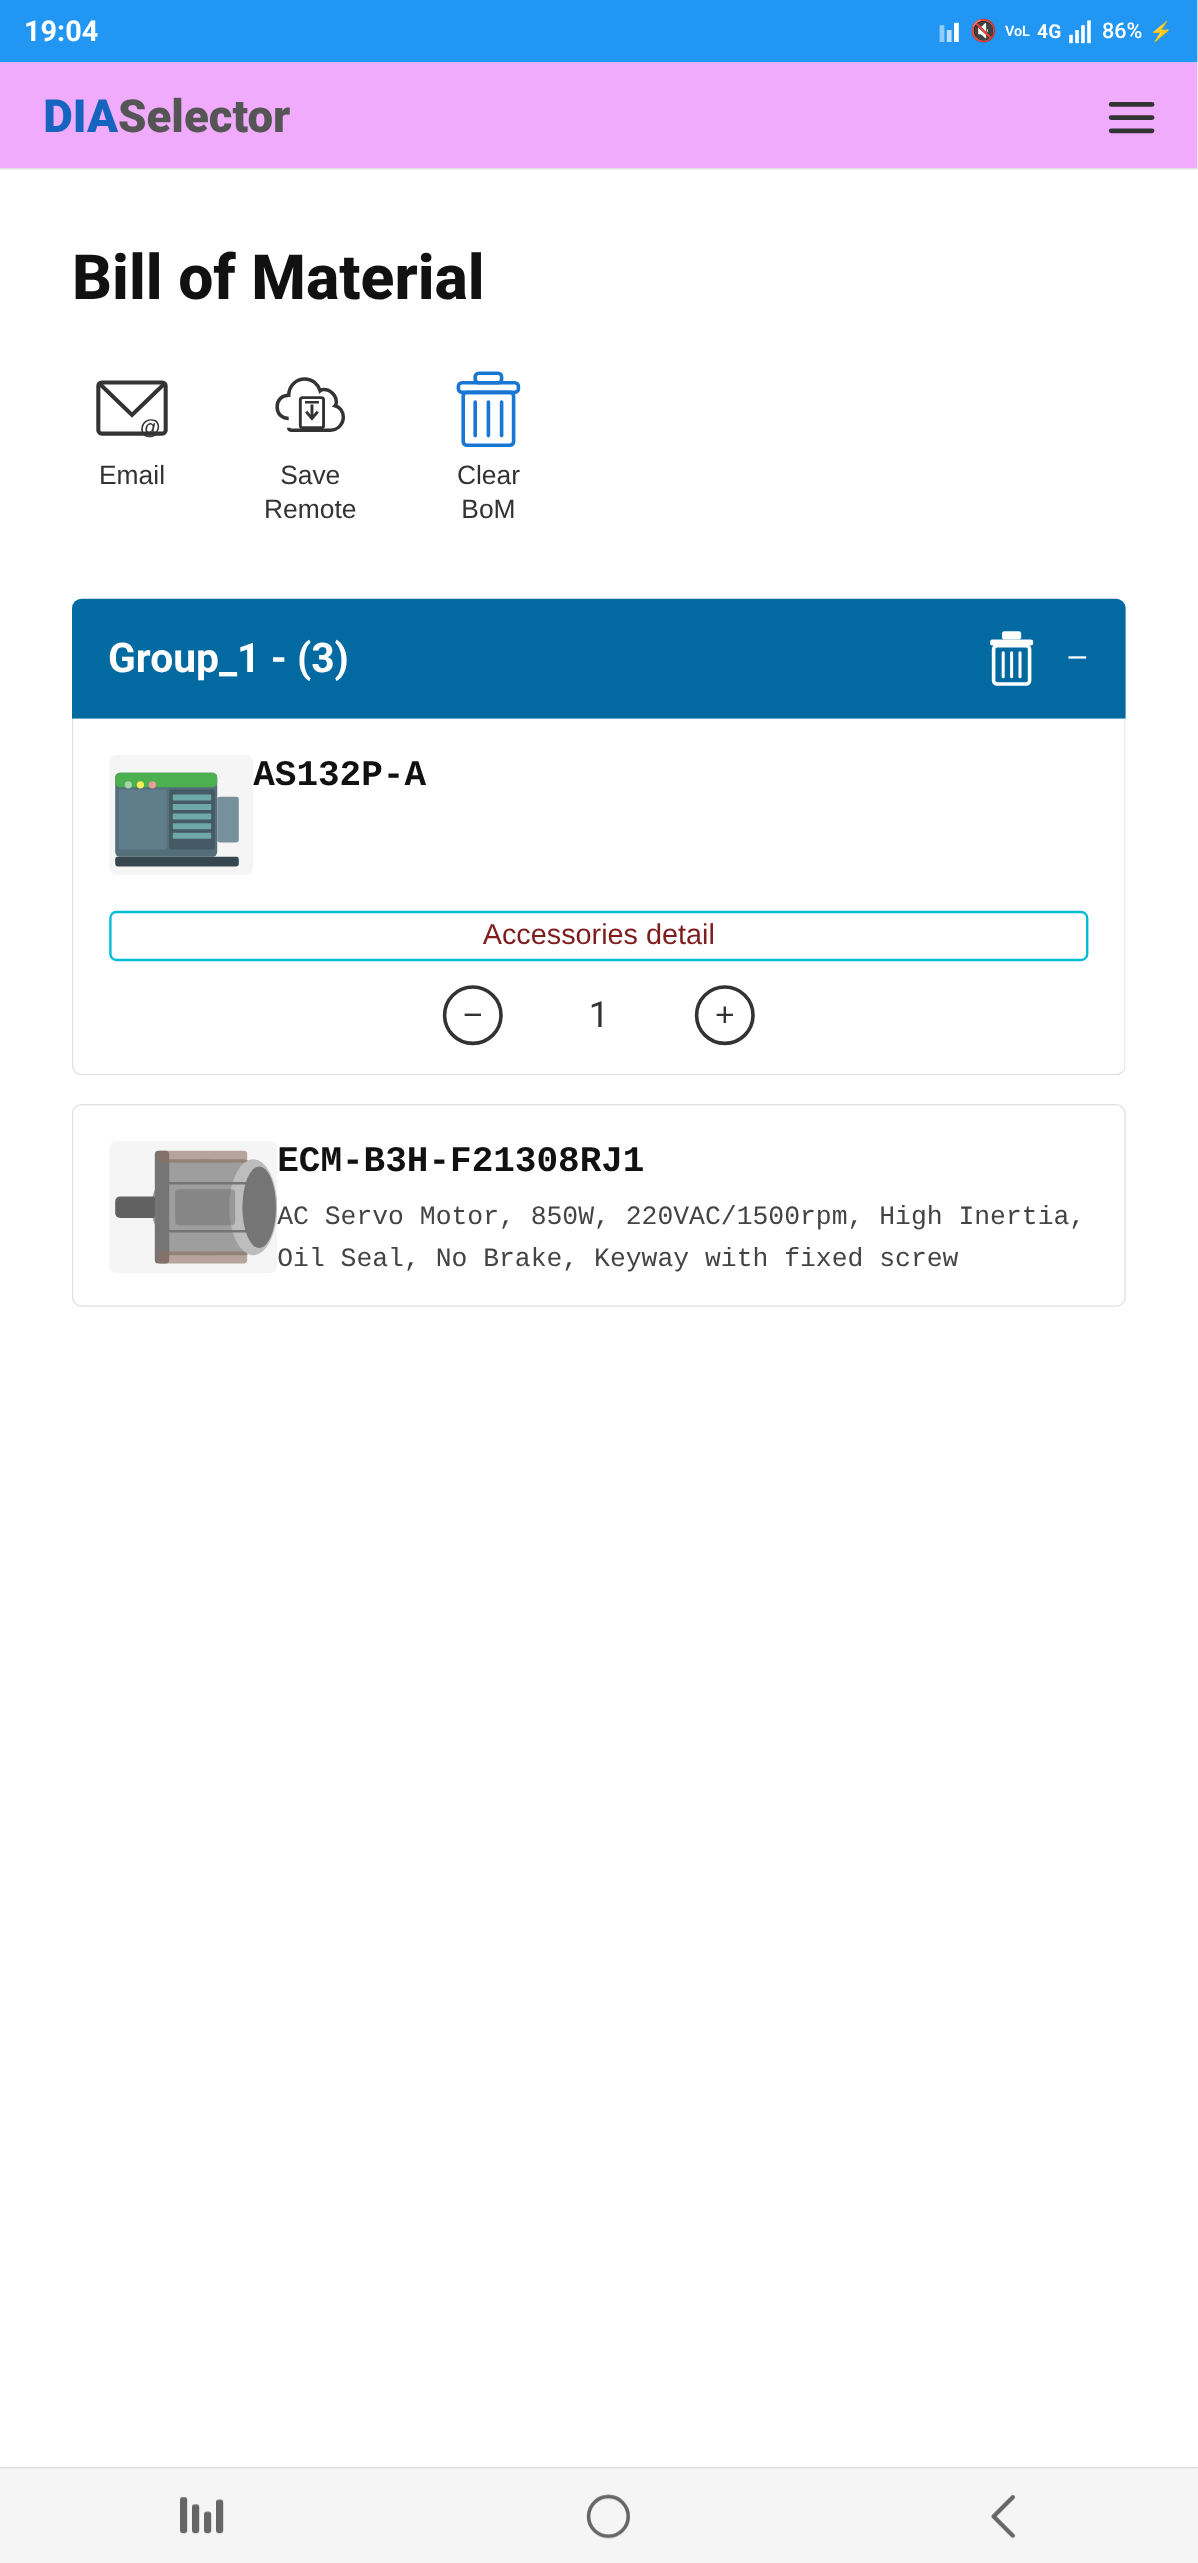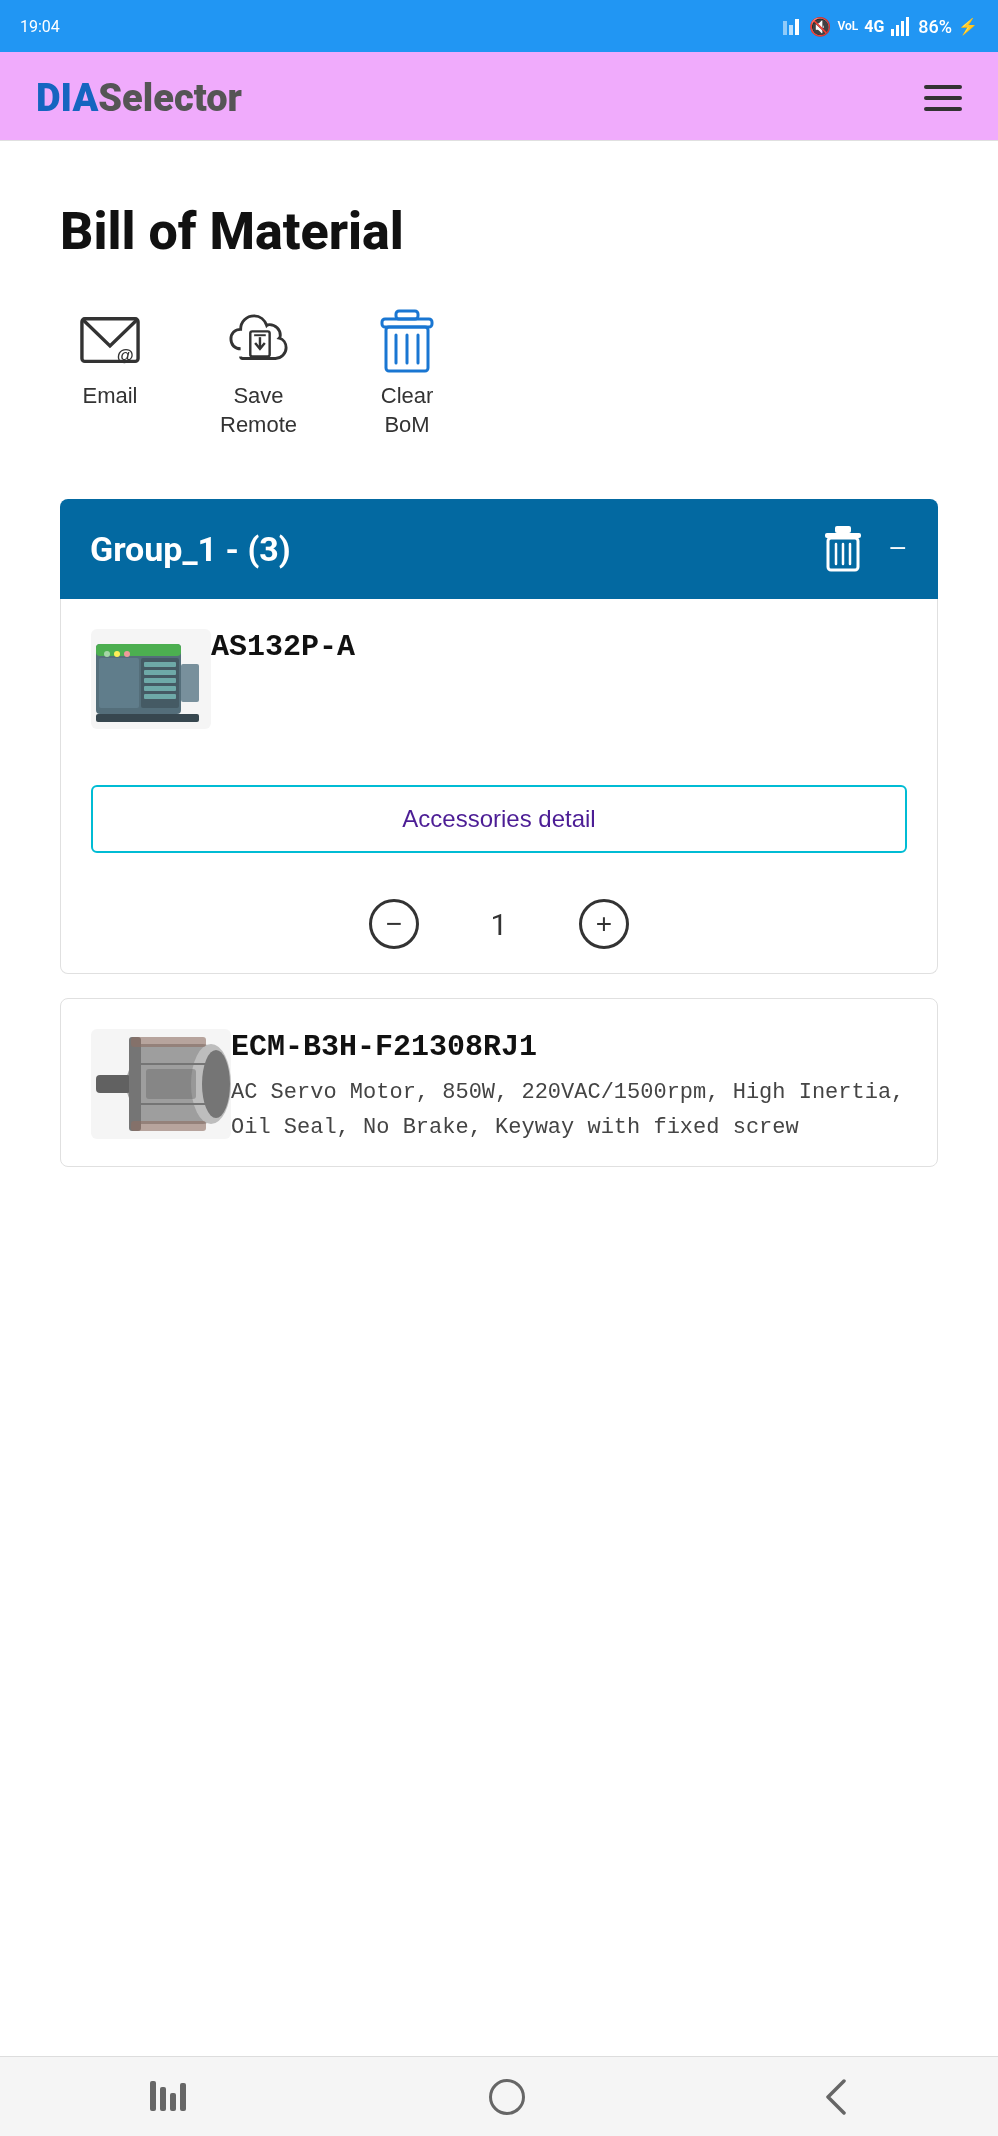--- a/index.html
+++ b/index.html
@@ -17,22 +17,22 @@
     .status-bar {
       background: #2196F3;
       color: white;
       display: flex;
       justify-content: space-between;
       align-items: center;
       padding: 8px 20px;
       height: 52px;
     }
     .status-time {
-      font-size: 16px;
-      font-weight: 400;
+      font-size: 24px;
+      font-weight: 700;
     }
     .status-icons {
       display: flex;
       align-items: center;
       gap: 6px;
       font-size: 16px;
     }
     .battery-text {
       font-size: 18px;
       font-weight: 500;
@@ -195,26 +195,26 @@
     .product-desc {
       font-size: 22px;
       color: #444;
       line-height: 1.6;
     }
 
     
     .accessories-btn {
       display: block;
       width: calc(100% - 60px);
-      margin: 36px 30px;
-      padding: 18px;
+      margin: 10px 30px;
+      padding: 5px;
       border: 2px solid #00BCD4;
       border-radius: 6px;
       background: white;
-      color: #4c1d95;
+      color: #7f1d1d;
       font-size: 24px;
       text-align: center;
       cursor: pointer;
     }
 
     
     .qty-row {
       display: flex;
       align-items: center;
       justify-content: center;

